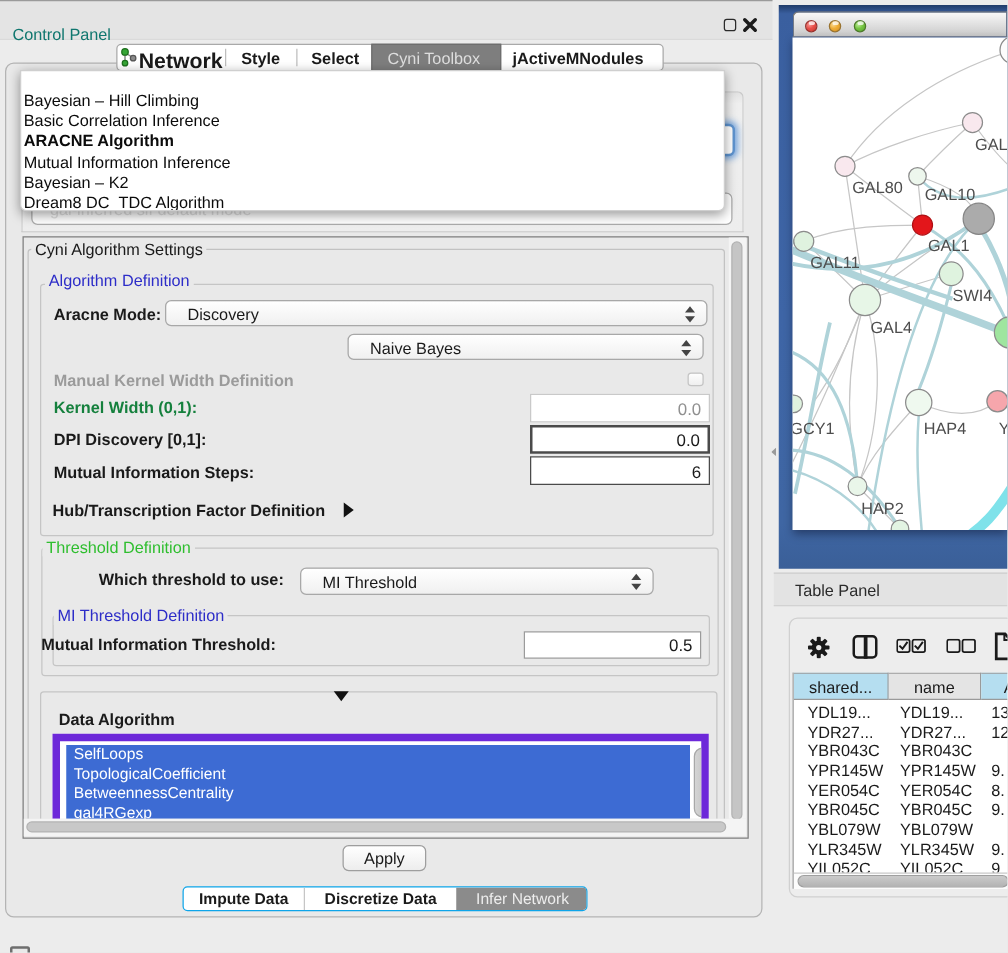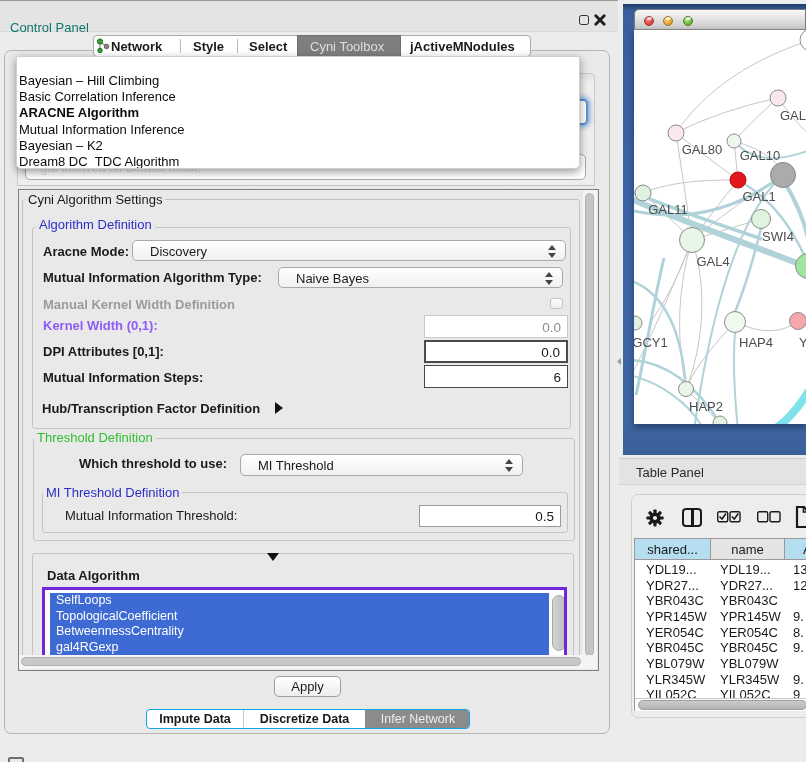--- a/index.html
+++ b/index.html
@@ -18,21 +18,21 @@
 <svg class="abs" style="left:594px;top:14px" width="12" height="12" viewBox="0 0 12 12">
     <path d="M1.8,1.8 L10.2,10.2 M10.2,1.8 L1.8,10.2" stroke="#1b1b1b" stroke-width="2.8" stroke-linecap="round"></path>
   </svg>
 
 <div class="abs" style="left:4px;top:50px;width:606px;height:684px;background:#E9E9E9;border:1px solid #B4B4B4;border-radius:7px;"></div>
 
 <div class="abs" style="left:93px;top:35px;width:438px;height:22px;background:#fff;border:1px solid #A9A9A9;border-radius:4px;"></div>
 <div class="abs" style="left:180px;top:39px;width:1px;height:14px;background:#BEBEBE"></div>
 <div class="abs" style="left:237px;top:39px;width:1px;height:14px;background:#BEBEBE"></div>
 <div class="abs" style="left:297px;top:35px;width:104px;height:22px;background:#7E7E7E;border:1px solid #6E6E6E;"></div>
-<div class="abs" style="left:111px;top:39px;font-weight:bold;font-size:13px;">Network</div>
+<div class="abs" style="left:111px;top:39px;font-weight:bold;font-size:17px;">Network</div>
 <div class="abs" style="left:193px;top:39px;font-weight:bold;font-size:13px;text-align:center;">Style</div>
 <div class="abs" style="left:249px;top:39px;font-weight:bold;font-size:13px;">Select</div>
 <div class="abs" style="left:310px;top:39px;font-size:13px;color:#DEDEDE;">Cyni Toolbox</div>
 <div class="abs" style="left:410px;top:39px;font-weight:bold;font-size:13px;">jActiveMNodules</div>
 
 <svg class="abs" style="left:96px;top:38px" width="14" height="16" viewBox="0 0 14 16">
   <line x1="4" y1="4" x2="10" y2="8" stroke="#888" stroke-width="1.2"></line>
   <line x1="4" y1="4" x2="4" y2="12" stroke="#888" stroke-width="1.2"></line>
   <circle cx="4" cy="3.5" r="2.6" fill="#35A535" stroke="#1c6e1c"></circle>
   <circle cx="10.5" cy="8.5" r="2.2" fill="#8a8a8a" stroke="#555"></circle>
@@ -49,58 +49,57 @@
   <div class="abs" style="left:3px;top:9px;width:558px;height:470px;border:1px solid #C2C2C2;border-radius:3px;"></div>
   <div class="abs" style="left:6px;top:2px;background:#E9E9E9;padding:0 3px;font-size:13px;">Cyni Algorithm Settings</div>
 
   <div class="abs" style="left:13px;top:37px;width:539px;height:202px;border:1px solid #C5C5C5;border-radius:3px;"></div>
   <div class="abs" style="left:17px;top:27px;background:#E9E9E9;padding:0 3px;font-size:13px;color:#2D2DC8;">Algorithm Definition</div>
 
   <div class="abs" style="left:24px;top:54px;font-weight:bold;">Aracne Mode:</div>
   <div class="abs combo" style="left:113px;top:50px;width:434px;height:21px;"></div>
   <div class="abs" style="left:131px;top:54px;">Discovery</div>
 
-  <div class="abs" style="left:24px;top:80px;font-weight:bold;">Mutual Information Algorithm Type:</div>
   <div class="abs combo" style="left:259px;top:77px;width:285px;height:21px;"></div>
   <div class="abs" style="left:277px;top:81px;">Naive Bayes</div>
 
   <div class="abs" style="left:24px;top:107px;font-weight:bold;color:#9B9B9B;">Manual Kernel Width Definition</div>
   <div class="abs" style="left:531px;top:108px;width:13px;height:11px;border:1px solid #C4C4C4;border-radius:3px;background:linear-gradient(#FDFDFD,#EFEFEF);"></div>
 
-  <div class="abs" style="left:24px;top:128px;font-weight:bold;color:#8b5cf6;">Kernel Width (0,1):</div>
+  <div class="abs" style="left:24px;top:128px;font-weight:bold;color:#15803d;">Kernel Width (0,1):</div>
   <div class="abs" style="left:405px;top:125px;width:144px;height:23px;background:#fff;border:1px solid #C9C9C9;color:#909090;text-align:right;padding:4px 6px 0 0;font-size:13.5px;">0.0</div>
 
-  <div class="abs" style="left:24px;top:154px;font-weight:bold;">DPI Attributes [0,1]:</div>
+  <div class="abs" style="left:24px;top:154px;font-weight:bold;">DPI Discovery [0,1]:</div>
   <div class="abs" style="left:405px;top:150px;width:144px;height:23px;background:#fff;border:2px solid #4A4A4A;text-align:right;padding:3px 6px 0 0;font-size:13.5px;">0.0</div>
 
   <div class="abs" style="left:24px;top:180px;font-weight:bold;">Mutual Information Steps:</div>
   <div class="abs" style="left:405px;top:175px;width:144px;height:23px;background:#fff;border:1px solid #4A4A4A;text-align:right;padding:4px 6px 0 0;font-size:13.5px;">6</div>
 
   <div class="abs" style="left:23px;top:211px;font-weight:bold;">Hub/Transcription Factor Definition</div>
   <div class="abs" style="left:256px;top:212px;width:0;height:0;border-left:8px solid #111;border-top:6px solid transparent;border-bottom:6px solid transparent;"></div>
 
   <div class="abs" style="left:14px;top:248px;width:542px;height:103px;border:1px solid #C5C5C5;border-radius:3px;"></div>
   <div class="abs" style="left:15px;top:240px;background:#E9E9E9;padding:0 3px;font-size:13px;color:#2FBE2F;">Threshold Definition</div>
 
   <div class="abs" style="left:60px;top:266px;font-weight:bold;text-align:right;">Which threshold to use:</div>
   <div class="abs combo" style="left:221px;top:264px;width:283px;height:22px;"></div>
   <div class="abs" style="left:239px;top:268px;">MI Threshold</div>
 
   <div class="abs" style="left:23px;top:302px;width:526px;height:41px;border:1px solid #C5C5C5;border-radius:3px;"></div>
   <div class="abs" style="left:24px;top:295px;background:#E9E9E9;padding:0 3px;font-size:13px;color:#2D2DC8;">MI Threshold Definition</div>
 
-  <div class="abs" style="left:46px;top:318px;font-weight:normal;">Mutual Information Threshold:</div>
+  <div class="abs" style="left:14px;top:318px;font-weight:bold;">Mutual Information Threshold:</div>
   <div class="abs" style="left:400px;top:315px;width:142px;height:22px;background:#fff;border:1px solid #9B9B9B;text-align:right;padding:3px 6px 0 0;font-size:13.5px;">0.5</div>
 
   <div class="abs" style="left:13px;top:363px;width:542px;height:110px;border:1px solid #C5C5C5;border-radius:3px;"></div>
   <div class="abs" style="left:248px;top:363px;width:0;height:0;border-top:8px solid #111;border-left:6px solid transparent;border-right:6px solid transparent;"></div>
 
   <div class="abs" style="left:28px;top:378px;font-weight:bold;">Data Algorithm</div>
 
-  <div class="abs" style="left:23px;top:397px;width:525px;height:80px;background:#fff;border:3px solid #6d28d9;overflow:hidden;">
+  <div class="abs" style="left:23px;top:397px;width:525px;height:80px;background:#fff;border:6px solid #6d28d9;overflow:hidden;">
     <div style="position:absolute;left:5px;top:3px;width:499px;height:63px;background:#3D6BD3;"></div>
     <div style="position:absolute;left:11px;top:3px;color:#fff;font-size:12.5px;line-height:15.7px;">SelfLoops<br>TopologicalCoefficient<br>BetweennessCentrality<br>gal4RGexp</div>
     <div style="position:absolute;left:507px;top:5px;width:14px;height:56px;background:linear-gradient(90deg,#D4D4D4,#BDBDBD);border:1px solid #A8A8A8;border-radius:7px;"></div>
   </div>
 </div>
 
 <div class="abs" style="left:583px;top:190px;width:14px;height:465px;background:#F4F4F4;"></div>
 <div class="abs" style="left:585px;top:193px;width:9px;height:463px;background:#C5C5C5;border:1px solid #B2B2B2;border-radius:5px;"></div>
 
 <div class="abs" style="left:19px;top:655px;width:578px;height:14px;background:#F4F4F4;"></div>

